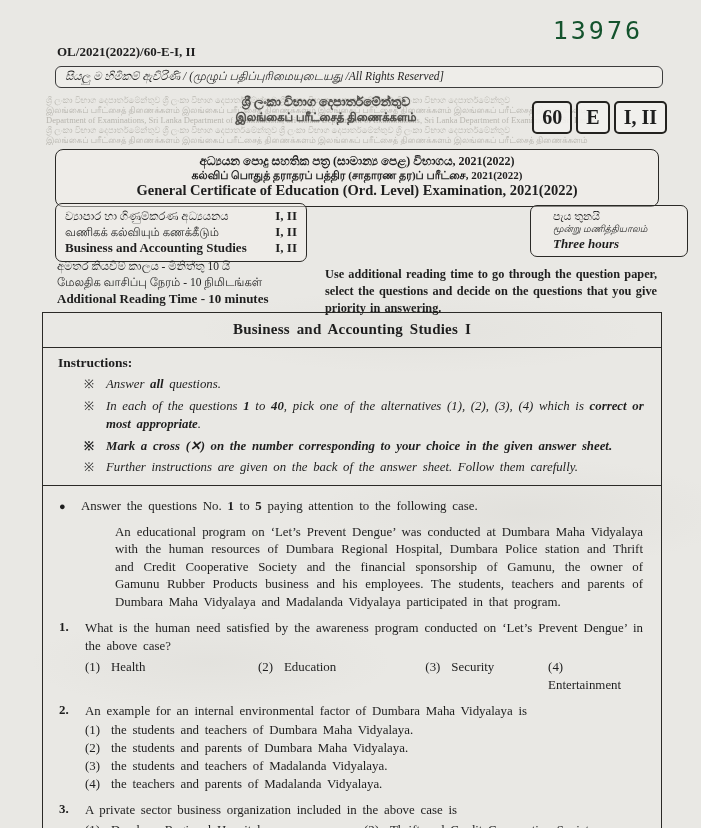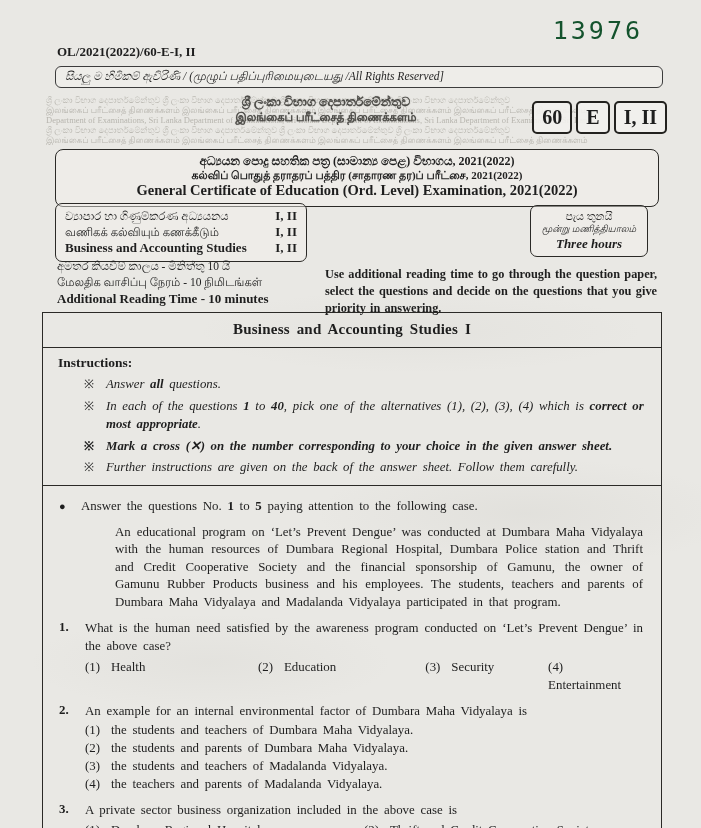--- a/index.html
+++ b/index.html
@@ -78,21 +78,21 @@
     padding:4px 9px 5px;background:rgba(243,242,238,.45);
   }
   .subject-row{display:flex;justify-content:space-between;align-items:baseline;}
   .subject-row .lbl{font-size:11.5px;line-height:15px;}
   .subject-row.en .lbl{font-weight:bold;font-size:13px;}
   .subject-row .pap{font-weight:bold;font-size:13px;margin-left:8px;white-space:nowrap;}
 
   .duration-box{
     position:absolute;left:530px;top:205px;width:112px;
     border:1.4px solid #2b2a27;border-radius:7px;
-    padding:3px 2px 4px;background:rgba(243,242,238,.45);text-align:center;
+    padding:3px 22px 4px;background:rgba(243,242,238,.45);
   }
   .duration-box .si{font-size:11px;line-height:14px;}
   .duration-box .ta{font-size:9.5px;font-style:italic;line-height:13px;}
   .duration-box .en{font-size:13px;font-weight:bold;font-style:italic;line-height:16px;}
 
   .reading-row{
     position:absolute;left:57px;top:258px;width:600px;
     display:flex;gap:16px;
   }
   .reading-left{width:252px;flex:none;}

